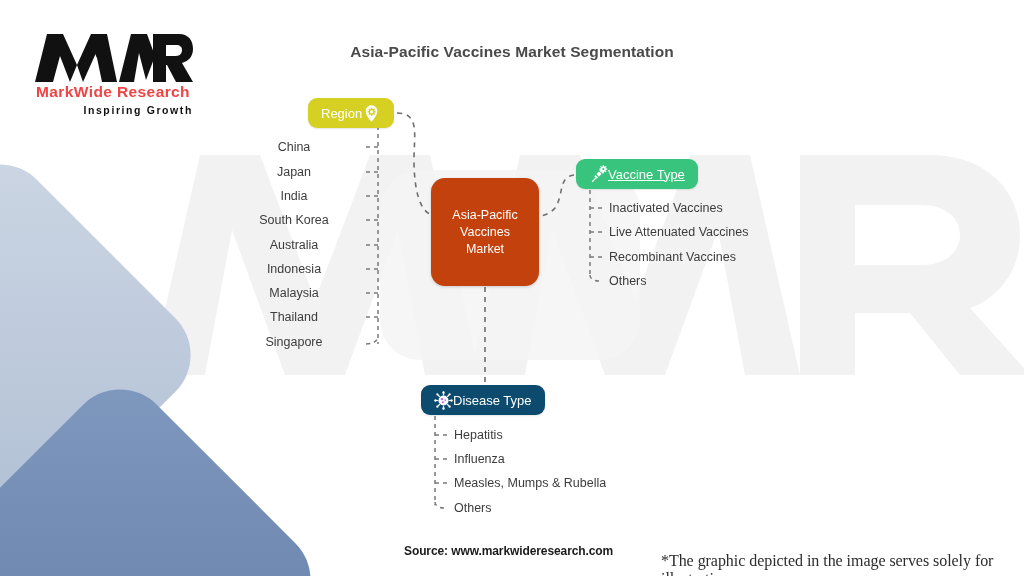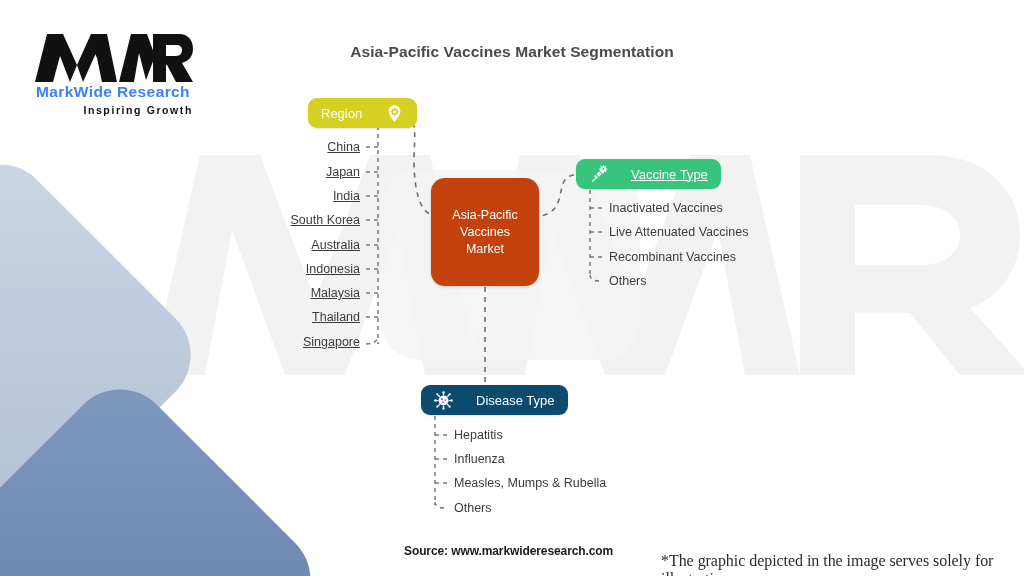--- a/index.html
+++ b/index.html
@@ -68,21 +68,21 @@
     left: 33px;
     top: 32px;
     width: 160px;
     height: 78px;
   }
   .logo-mark { display: block; }
   .logo-name {
     font-size: 15.5px;
     font-weight: bold;
     letter-spacing: .4px;
-    color: #3b82f6;
+    color: #ef4444;
     text-align: center;
     margin-top: -1px;
   }
   .logo-tag {
     font-size: 10.5px;
     font-weight: bold;
     letter-spacing: 1.6px;
     color: #111111;
     text-align: right;
     margin-top: 3px;
@@ -138,21 +138,21 @@
     text-align: center;
     font-size: 12.5px;
     line-height: 17px;
     box-shadow: 0 1px 3px rgba(0,0,0,.18);
   }
 
   .branch-node {
     position: absolute;
     display: flex;
     align-items: center;
-    gap: 23px;
+    gap: 0;
     border-radius: 9px;
     padding: 0 13px;
     height: 30px;
     color: #ffffff;
     font-size: 13px;
     white-space: nowrap;
     box-shadow: 0 1px 2px rgba(0,0,0,.10);
   }
   .node-region {
     left: 308px;
@@ -178,21 +178,21 @@
     flex: none;
   }
 
   
   .leaf {
     position: absolute;
     font-size: 12.5px;
     color: #3c3c3c;
     white-space: nowrap;
   }
-  .leaf-right { text-align: right; text-decoration: underline; }
+  .leaf-right { text-align: center; }
 
   
   .source {
     position: absolute;
     left: 404px;
     top: 544px;
     font-size: 12px;
     font-weight: bold;
     color: #1a1a1a;
     letter-spacing: -.1px;

